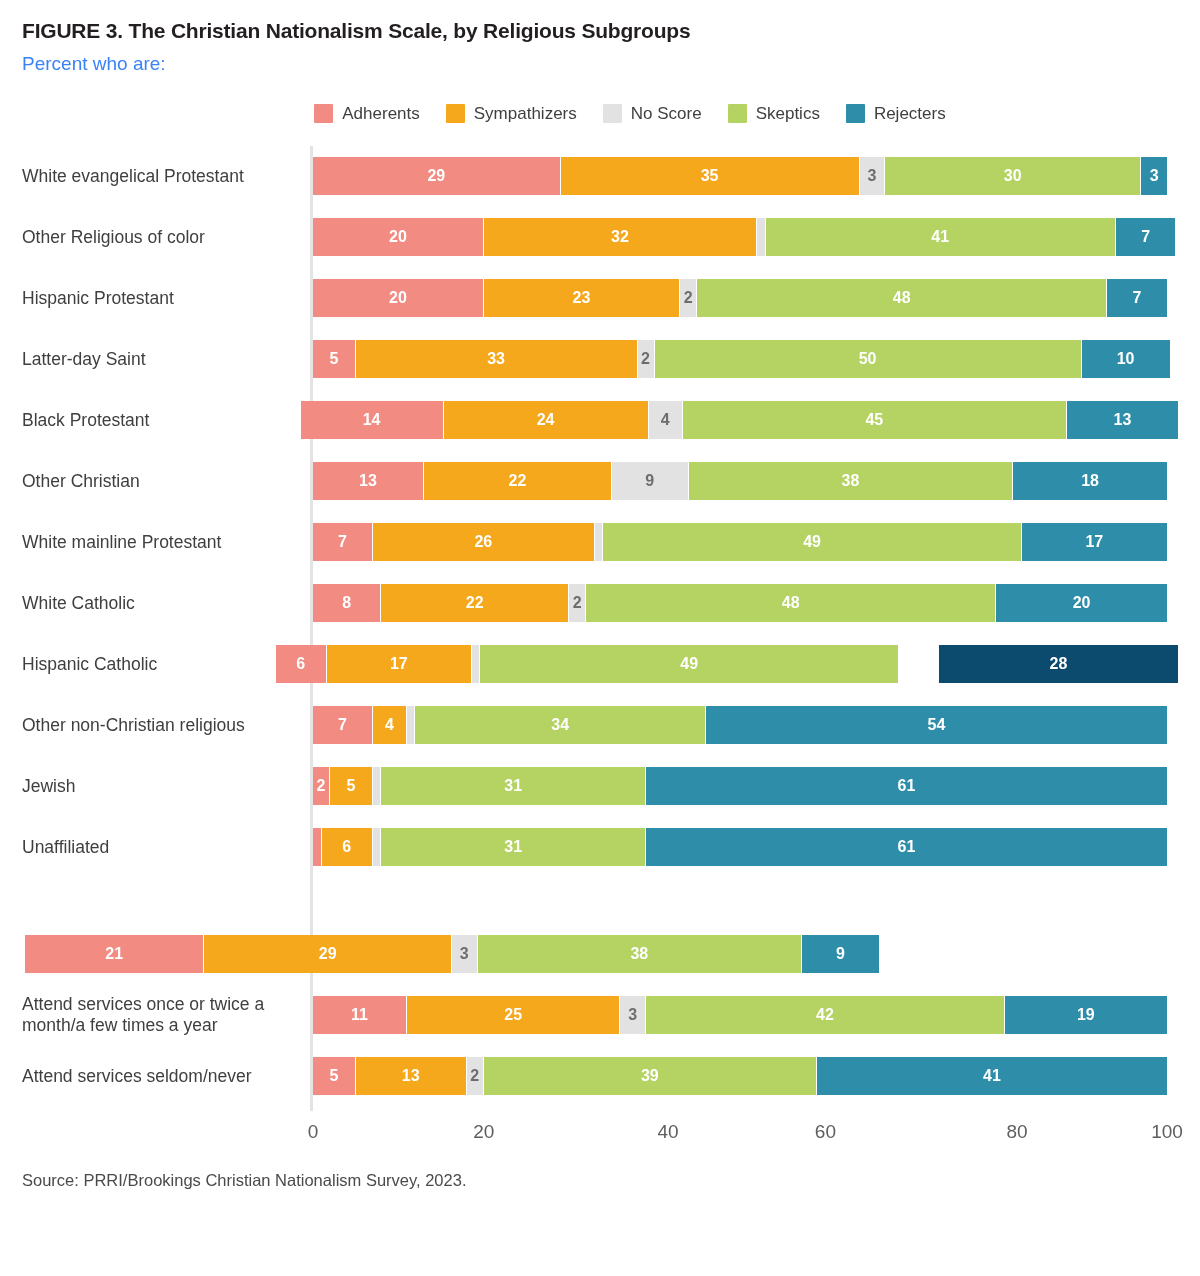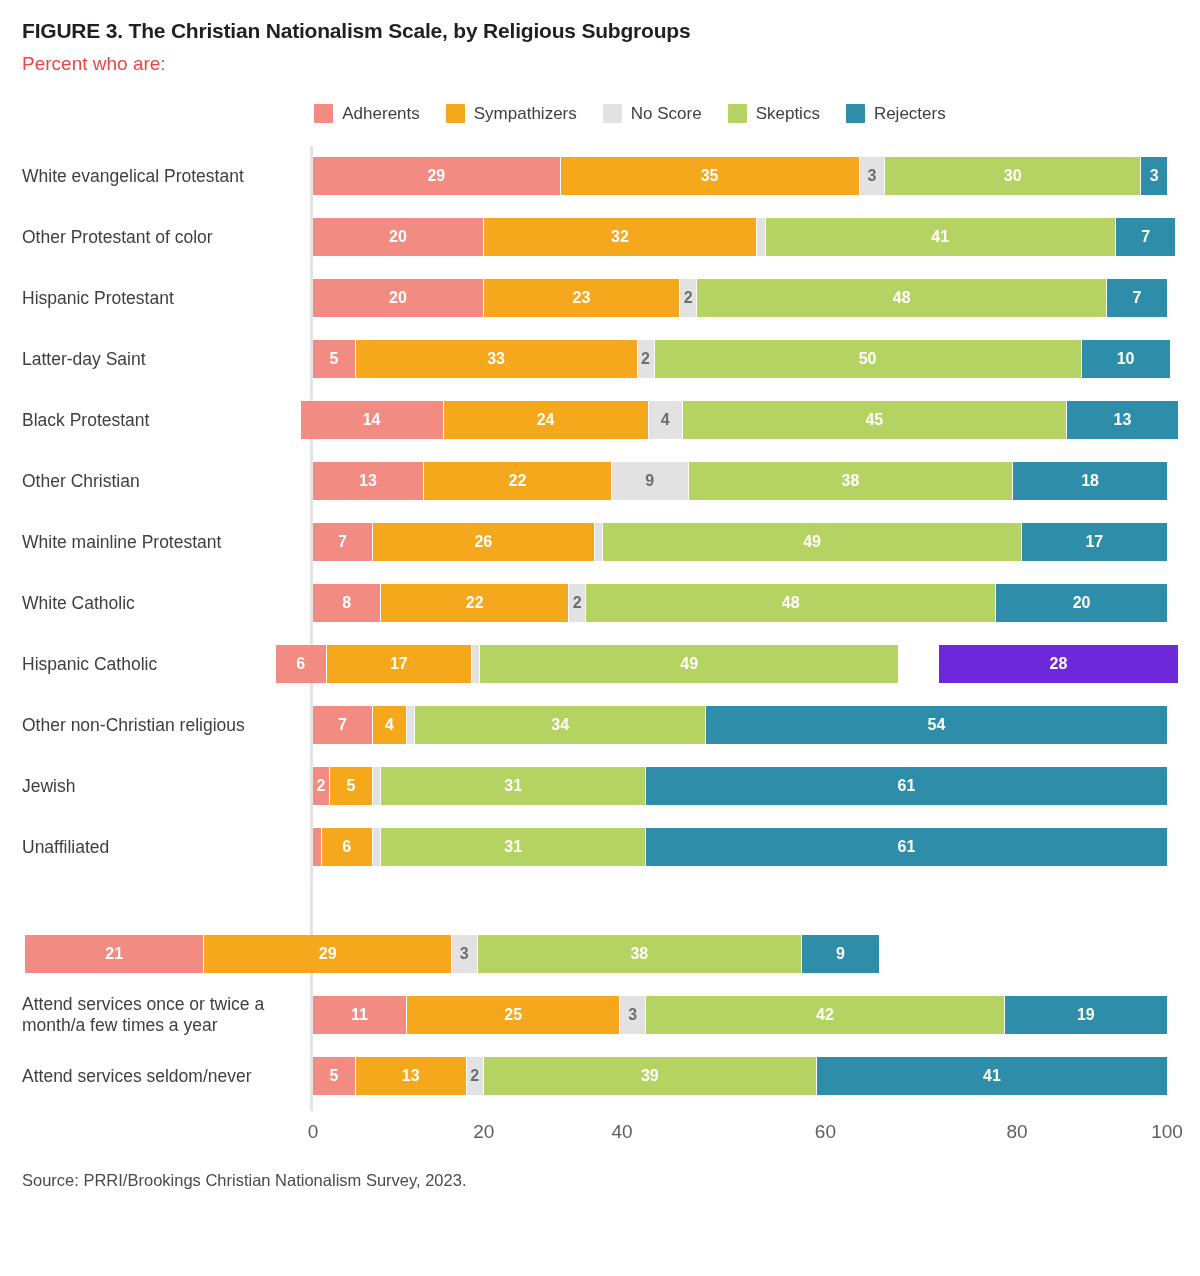--- a/index.html
+++ b/index.html
@@ -13,21 +13,21 @@
   }
   .page{position:relative;width:1200px;height:1276px;box-sizing:border-box;padding:0 22px;}
 
   
   .fig-title{
     font-size:21px;font-weight:bold;color:#231f20;
     letter-spacing:-0.2px;
     margin:18px 0 0 0;line-height:1.2;
   }
   .fig-sub{
-    font-size:19px;color:#ef4444;font-weight:normal;
+    font-size:19px;color:#3b82f6;font-weight:normal;
     margin:10px 0 0 0;line-height:1.2;
   }
 
   
   .legend{
     display:flex;align-items:center;justify-content:center;
     gap:26px;margin-top:28px;padding-left:60px;
   }
   .legend-item{display:flex;align-items:center;gap:9px;text-align:center;}
   .legend-swatch{width:19px;height:19px;display:block;border-radius:1px;}
@@ -145,21 +145,21 @@
             </div>
             <div class="seg" style="background: rgb(181, 211, 99); width: 256.2px;">
               <span class="seg-val">30</span>
             </div>
             <div class="seg" style="background: rgb(46, 141, 168); width: 25.62px;">
               <span class="seg-val">3</span>
             </div>
           </div>
         </div>
         <div class="row">
-          <div class="row-label">Other Protestant of color</div>
+          <div class="row-label">Other Religious of color</div>
           <div class="row-bar">
             <div class="seg" style="background: rgb(242, 139, 130); width: 170.8px;">
               <span class="seg-val">20</span>
             </div>
             <div class="seg" style="background: rgb(245, 168, 28); width: 273.28px;">
               <span class="seg-val">32</span>
             </div>
             <div class="seg noscore" style="background: rgb(226, 226, 226); width: 8.54px;"></div>
             <div class="seg" style="background: rgb(181, 211, 99); width: 350.14px;">
               <span class="seg-val">41</span>
@@ -293,21 +293,21 @@
             <div class="seg" style="background: rgb(242, 139, 130); width: 51.24px;">
               <span class="seg-val">6</span>
             </div>
             <div class="seg" style="background: rgb(245, 168, 28); width: 145.18px;">
               <span class="seg-val">17</span>
             </div>
             <div class="seg noscore" style="background: rgb(226, 226, 226); width: 8.54px;"></div>
             <div class="seg" style="background: rgb(181, 211, 99); width: 418.46px;">
               <span class="seg-val">49</span>
             </div>
-            <div class="seg" style="background: #6d28d9; width: 239.12px; margin-left: 40px;">
+            <div class="seg" style="background: #0c4a6e; width: 239.12px; margin-left: 40px;">
               <span class="seg-val">28</span>
             </div>
           </div>
         </div>
         <div class="row">
           <div class="row-label">Other non-Christian religious</div>
           <div class="row-bar">
             <div class="seg" style="background: rgb(242, 139, 130); width: 59.78px;">
               <span class="seg-val">7</span>
             </div>
@@ -416,21 +416,21 @@
               <span class="seg-val">41</span>
             </div>
           </div>
         </div>
       </div>
   </div>
 
   <div class="xaxis" id="xaxis">
       <div class="xtick" style="left: 291px;">0</div>
       <div class="xtick" style="left: 461.8px;">20</div>
-      <div class="xtick" style="left: 600px;">40</div>
+      <div class="xtick" style="left: 646px;">40</div>
       <div class="xtick" style="left: 803.4px;">60</div>
       <div class="xtick" style="left: 995px;">80</div>
       <div class="xtick" style="left: 1145px;">100</div>
     </div>
 
   <div class="source">Source: PRRI/Brookings Christian Nationalism Survey, 2023.</div>
 
 </div>
 
 </body></html>

